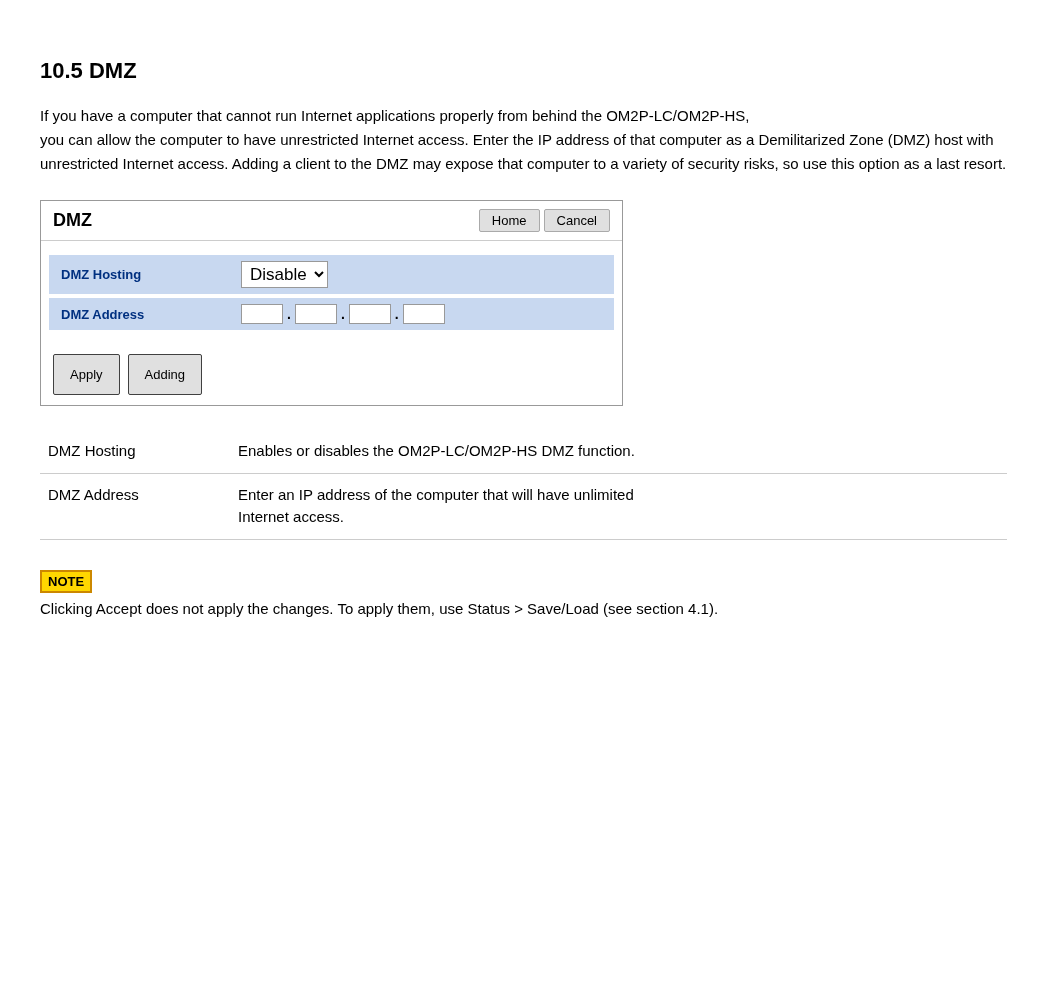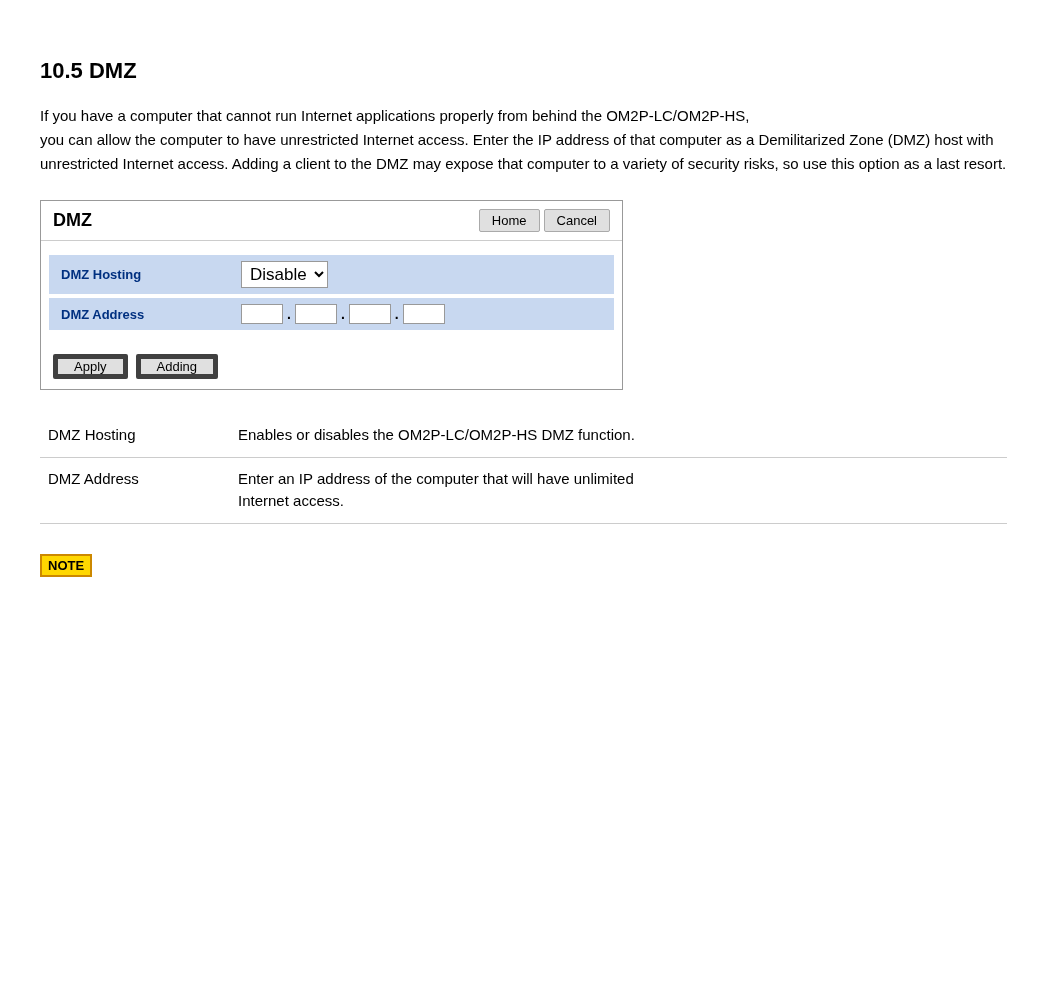--- a/index.html
+++ b/index.html
@@ -116,24 +116,24 @@
       font-weight: bold;
     }
 
     .panel-footer {
       padding: 10px 12px;
       display: flex;
       gap: 8px;
     }
 
     .action-btn {
-      padding: 0 16px;
+      padding: 12px 16px;
       font-size: 13px;
       background: #e0e0e0;
-      border: 5px solid #404040;
+      border: 1px solid #404040;
       cursor: pointer;
       border-radius: 2px;
     }
 
     
     .info-table {
       width: 100%;
       border-collapse: collapse;
       margin-bottom: 30px;
     }
@@ -244,13 +244,14 @@
         Enter an IP address of the computer that will have unlimited<br>Internet access.
       </td>
     </tr>
   </tbody>
 </table>
 
 <div class="note-section">
   <div>
     <span class="note-badge">NOTE</span>
   </div>
+  <p class="note-text">Clicking Accept  does not apply the changes. To apply them, use Status  &gt;  Save/Load  (see section 4.1).</p>
 </div>
 
 </body></html>

